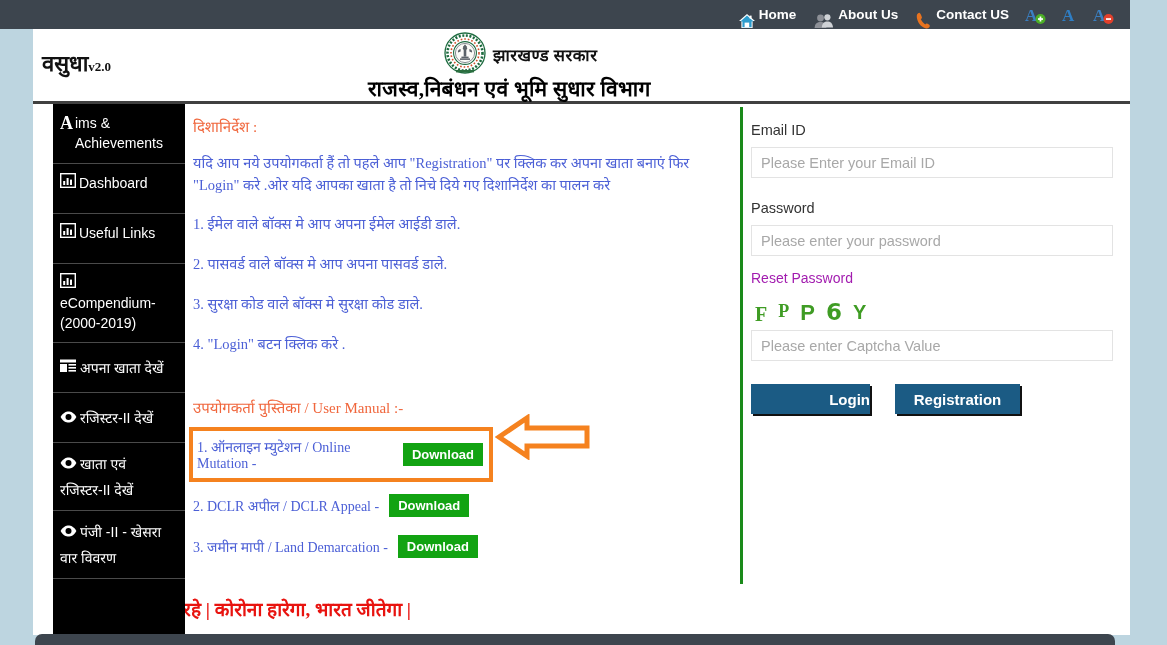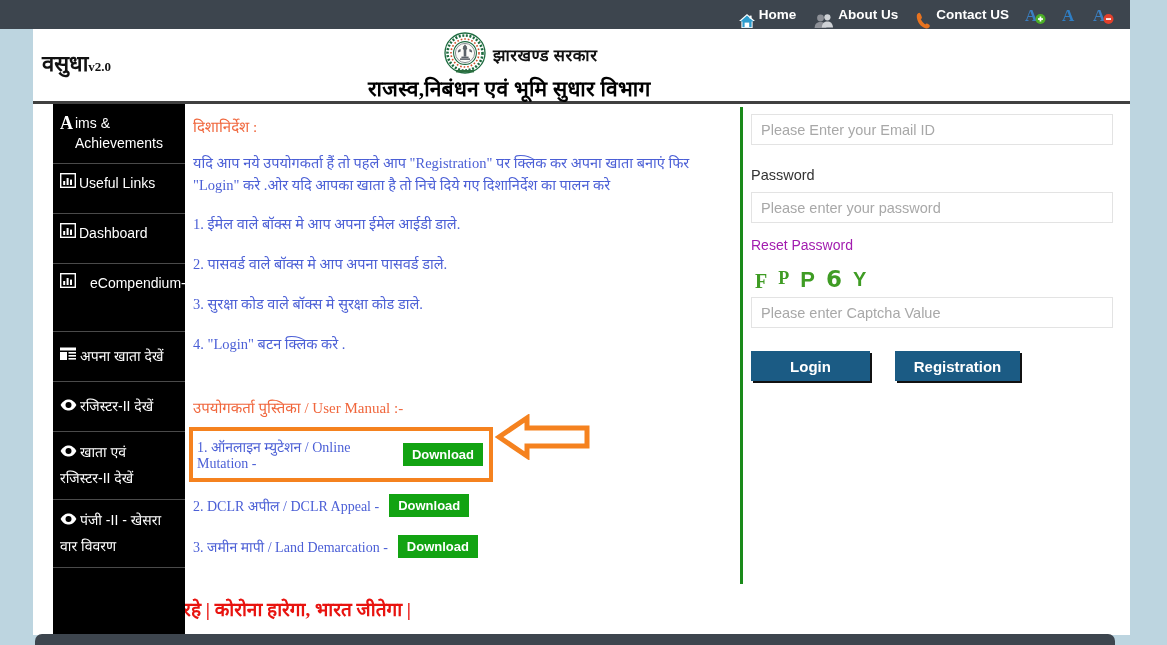--- a/index.html
+++ b/index.html
@@ -190,21 +190,21 @@
   .cc3 { font-size: 23px; font-family: "DejaVu Sans", sans-serif; position: relative; top: -1px; }
   .cc4 { font-size: 20px; font-family: "Liberation Sans", sans-serif; position: relative; top: -2px; }
   .btnrow { margin-top: 23px; display: flex; gap: 25px; }
   .pbtn {
     background: #1b5b84; color: #ffffff;
     font-size: 15px; font-weight: bold;
     border: none; cursor: pointer;
     box-shadow: 2px 2px 0 #111;
     font-family: "Liberation Sans", sans-serif;
   }
-  .pbtn.login-b { width: 119px; height: 30px; }
+  .pbtn.login-b { width: 119px; height: 30px; text-align: right; }
   .pbtn.reg-b { width: 125px; height: 30px; }
 
   
   .footer-strip {
     position: absolute; left: 35px; top: 634px;
     width: 1080px; height: 11px;
     background: #3d454e;
     border-radius: 7px 7px 0 0;
   }
   .right-strip {
@@ -322,36 +322,36 @@
 
         <div class="side-item">
           <span class="sicon bar-icon">
             <svg width="16" height="15" viewBox="0 0 16 15">
                 <rect x="0.7" y="0.7" width="14.6" height="13.6" fill="none" stroke="#fff" stroke-width="1.4"></rect>
                 <rect x="3.2" y="8" width="2" height="4" fill="#fff"></rect>
                 <rect x="6.6" y="5" width="2" height="7" fill="#fff"></rect>
                 <rect x="10" y="6.6" width="2" height="5.4" fill="#fff"></rect>
               </svg>
           </span>
-          <span class="stxt">Useful Links</span>
+          <span class="stxt">Dashboard</span>
         </div>
 
         <div class="side-item">
           <span class="sicon bar-icon">
             <svg width="16" height="15" viewBox="0 0 16 15">
                 <rect x="0.7" y="0.7" width="14.6" height="13.6" fill="none" stroke="#fff" stroke-width="1.4"></rect>
                 <rect x="3.2" y="8" width="2" height="4" fill="#fff"></rect>
                 <rect x="6.6" y="5" width="2" height="7" fill="#fff"></rect>
                 <rect x="10" y="6.6" width="2" height="5.4" fill="#fff"></rect>
               </svg>
           </span>
-          <span class="stxt">Dashboard</span>
-        </div>
-
-        <div class="side-item" style="gap:13px; min-height:68px;">
+          <span class="stxt">Useful Links</span>
+        </div>
+
+        <div class="side-item" style="flex-direction:column; gap:0; min-height:68px;">
           <span class="sicon bar-icon">
             <svg width="16" height="15" viewBox="0 0 16 15">
                 <rect x="0.7" y="0.7" width="14.6" height="13.6" fill="none" stroke="#fff" stroke-width="1.4"></rect>
                 <rect x="3.2" y="8" width="2" height="4" fill="#fff"></rect>
                 <rect x="6.6" y="5" width="2" height="7" fill="#fff"></rect>
                 <rect x="10" y="6.6" width="2" height="5.4" fill="#fff"></rect>
               </svg>
           </span>
           <span class="stxt">eCompendium-</span>
           <span class="stxt">(2000-2019)</span>
@@ -435,20 +435,21 @@
             <path d="M4 23 L32 4 L32 14 L92 14 L92 32 L32 32 L32 42 Z" fill="#ffffff" stroke="#f5821f" stroke-width="5" stroke-linejoin="miter"></path>
           </svg>
         </div>
 
         <div class="covid">क्षित रहे | कोरोना हारेगा, भारत जीतेगा |</div>
       </div>
 
       <div class="vdiv"></div>
 
       <div class="login">
+        <div class="flabel">Email ID</div>
         <input class="finput" type="text" placeholder="Please Enter your Email ID" style="">
 
         <div class="flabel" style="margin-top:22px;">Password</div>
         <input class="finput" type="password" placeholder="Please enter your password" style="">
 
         <a class="reset">Reset Password</a>
 
         <div class="captcha">
           <span class="cc0">F</span>
           <span class="cc1">P</span>

